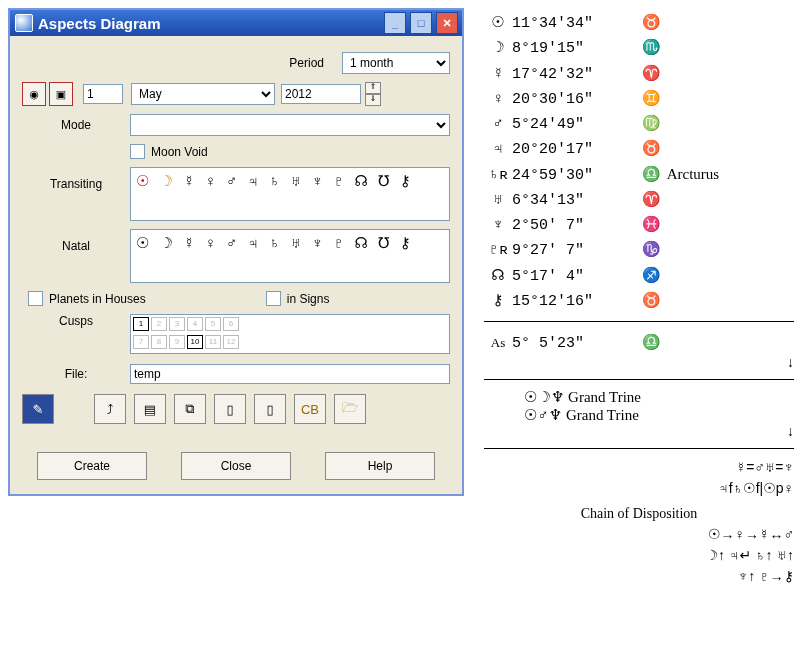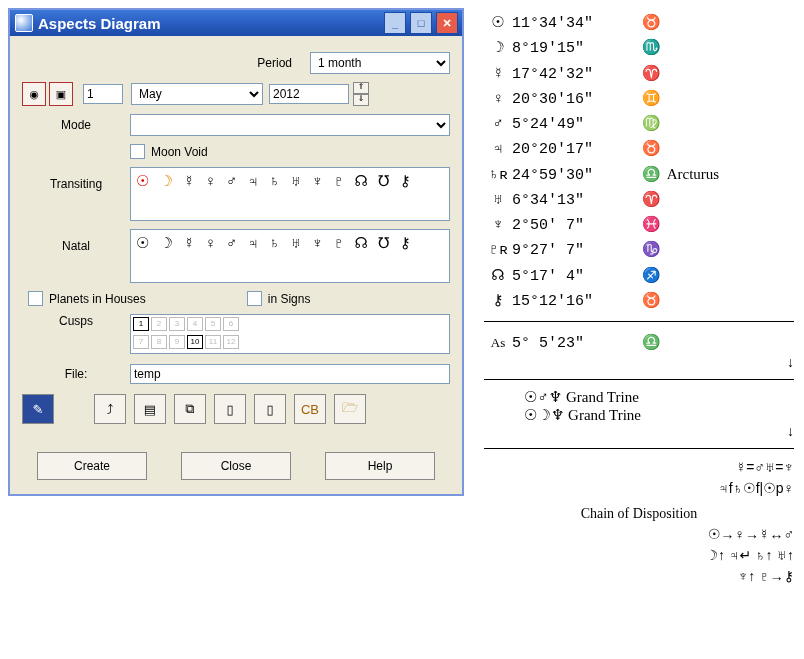--- a/index.html
+++ b/index.html
@@ -53,31 +53,31 @@
     <div class="title">Aspects Diagram</div>
     <div class="btn">_</div>
     <div class="btn">□</div>
     <div class="btn close">✕</div>
   </div>
 
   <div class="body">
 
     <div class="row" style="justify-content:flex-end;gap:18px">
       <span>Period</span>
-      <select style="width:140px">
+      <select style="width:108px">
         <option>1 month</option>
       </select>
     </div>
 
     <div class="row" style="gap:0">
       <span class="smallbtn" style="border-color:#b03030">◉</span>
       <span class="smallbtn" style="border-color:#b03030;margin-right:10px">▣</span>
       <input type="text" style="width: 40px;" value="1">
       <span style="width:8px"></span>
-      <select style="width:132px">
+      <select style="width:144px">
         <option>May</option>
       </select>
       <span style="width:6px"></span>
       <input type="text" style="width: 80px;" value="2012">
       <div class="spinbox">
             <span>⇑</span>
             <span>⇓</span>
           </div>
     </div>
 
@@ -99,21 +99,21 @@
       <div class="planetbox">
         <span style="color:#d00">☉</span><span style="color:#d80"> ☽</span><span> ☿ ♀ ♂ ♃ ♄ ♅ ♆ ♇ ☊ ℧ ⚷</span>
       </div>
     </div>
 
     <div class="row" style="align-items:flex-start">
       <span class="lab" style="padding-top:10px">Natal</span>
       <div class="planetbox">☉ ☽ ☿ ♀ ♂ ♃ ♄ ♅ ♆ ♇ ☊ ℧ ⚷</div>
     </div>
 
-    <div class="row" style="gap:21px;margin-top:6px">
+    <div class="row" style="gap:40px;margin-top:6px">
       <label class="chk" style="margin-left:6px">
             <span class="box"></span>
             <span>Planets in Houses</span>
           </label>
       <label class="chk" style="margin-left:80px">
             <span class="box"></span>
             <span>in Signs</span>
           </label>
     </div>
 
@@ -230,22 +230,22 @@
   <div class="plist">
     <div class="r">
           <span class="sym" style="font-family:Georgia;width:28px;font-size:13px">As</span>
           <span class="pos"> 5° 5'23"</span>
           <span class="sign">♎</span>
         </div>
   </div>
   <div class="arrow">↓</div>
   <div class="hr"></div>
   <div class="aspblock">
+    <div><span style="font-family:'Segoe UI Symbol'">☉☽♆</span> <span>Grand Trine</span></div>
     <div><span style="font-family:'Segoe UI Symbol'">☉♂♆</span> <span>Grand Trine</span></div>
-    <div><span style="font-family:'Segoe UI Symbol'">☉☽♆</span> <span>Grand Trine</span></div>
   </div>
   <div class="arrow">↓</div>
   <div class="hr"></div>
   <div class="chain">
     <div>☿=♂♅=♆</div>
     <div>♃f♄☉f|☉p♀</div>
     <div class="title">Chain of Disposition</div>
     <div>☉→♀→☿↔♂</div>
     <div>☽↑ ♃↵    ♄↑ ♅↑</div>
     <div>♆↑ ♇→⚷</div>

